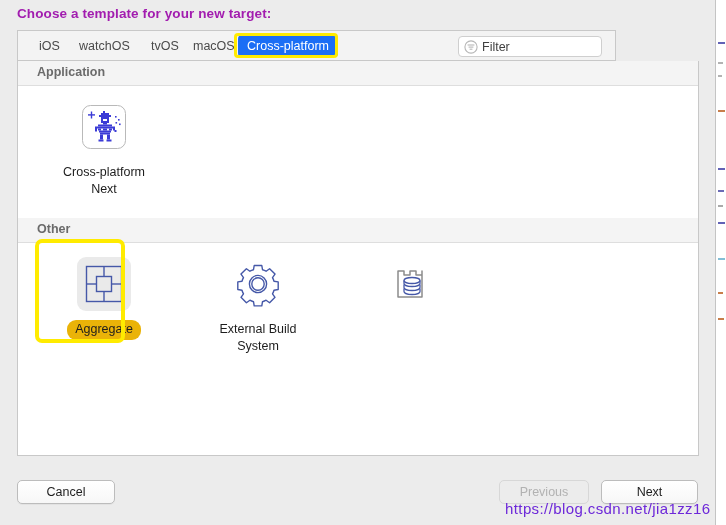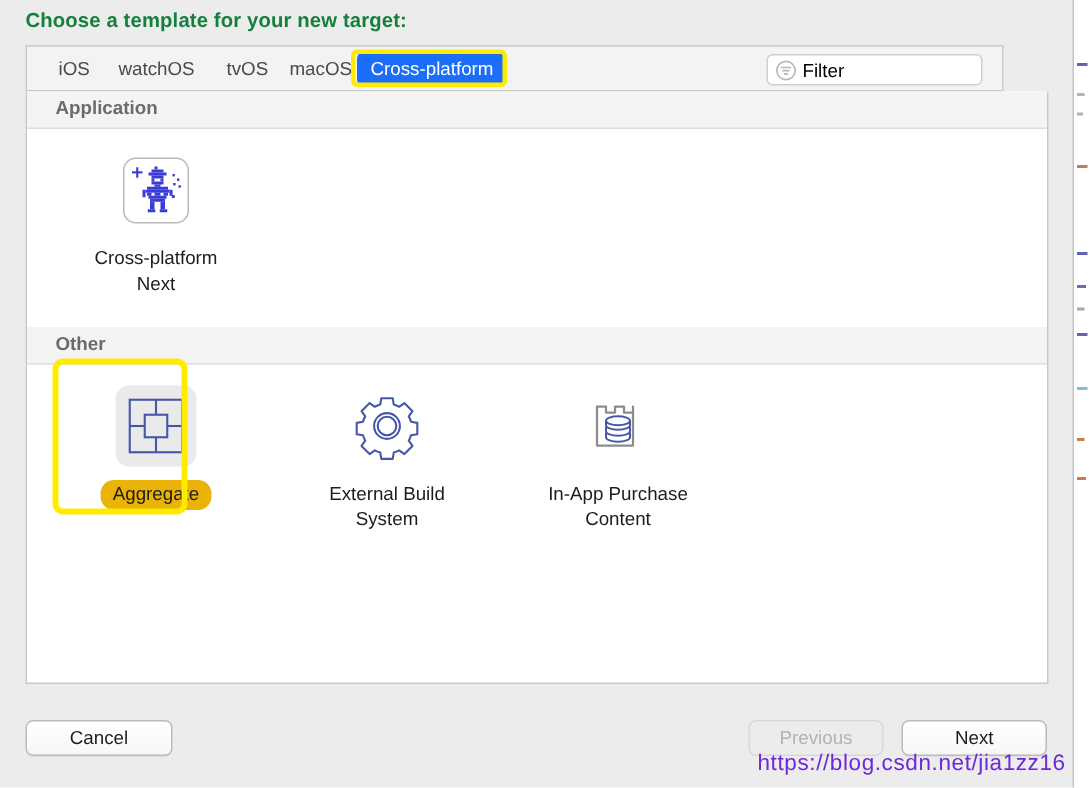--- a/index.html
+++ b/index.html
@@ -35,29 +35,29 @@
     background: #ececec;
     box-sizing: border-box;
     border-right: 1px solid #c4c4c4;
   }
 
   #dialog-title {
     position: absolute;
     left: 17px; top: 6px;
     font-size: 13.5px;
     font-weight: bold;
-    color: #15803d;
+    color: #a21caf;
     letter-spacing: .1px;
   }
 
   
   #tabbar {
     position: absolute;
     left: 17px; top: 30px;
-    width: 652px; height: 31px;
+    width: 599px; height: 31px;
     background: #f3f3f3;
     border: 1px solid #c8c8c8;
     border-bottom: 1px solid #c8c8c8;
     box-sizing: border-box;
   }
   .tab {
     position: absolute;
     top: 4px;
     height: 22px;
     line-height: 22px;
@@ -94,21 +94,21 @@
   }
   #filter-icon {
     position: absolute;
     left: 5px; top: 3px;
     width: 14px; height: 14px;
   }
   #filter-placeholder {
     position: absolute;
     left: 23px; top: 2px;
     font-size: 12.5px;
-    color: #000000;
+    color: #404040;
     line-height: 17px;
   }
 
   
   #content {
     position: absolute;
     left: 17px; top: 61px;
     width: 682px; height: 395px;
     background: #ffffff;
     border: 1px solid #c8c8c8;
@@ -363,24 +363,20 @@
           <svg width="46" height="46" viewBox="0 0 46 46">
             <path d="M9 10 h6 v4 h6 v-4 h6 v4 h6 v-4 h0 v26 h-24 z" fill="none" stroke="#8c8c8c" stroke-width="1.5" stroke-linejoin="round"></path>
             <g fill="none" stroke="#4558a8" stroke-width="1.3">
               <ellipse cx="23" cy="19.5" rx="8" ry="3"></ellipse>
               <path d="M15 19.5 v3 a8 3 0 0 0 16 0 v-3"></path>
               <path d="M15 23.5 v3 a8 3 0 0 0 16 0 v-3"></path>
               <path d="M15 27.5 v3 a8 3 0 0 0 16 0 v-3"></path>
             </g>
           </svg>
         </div>
-        <div class="label">
-          <div>In-App Purchase</div>
-          <div>Content</div>
-        </div>
       </div>
 
     </div>
   </div>
 
   <div id="aggregate-highlight"></div>
 
   <div class="btn" id="btn-cancel">Cancel</div>
   <div class="btn disabled" id="btn-previous">Previous</div>
   <div class="btn" id="btn-next">Next</div>

